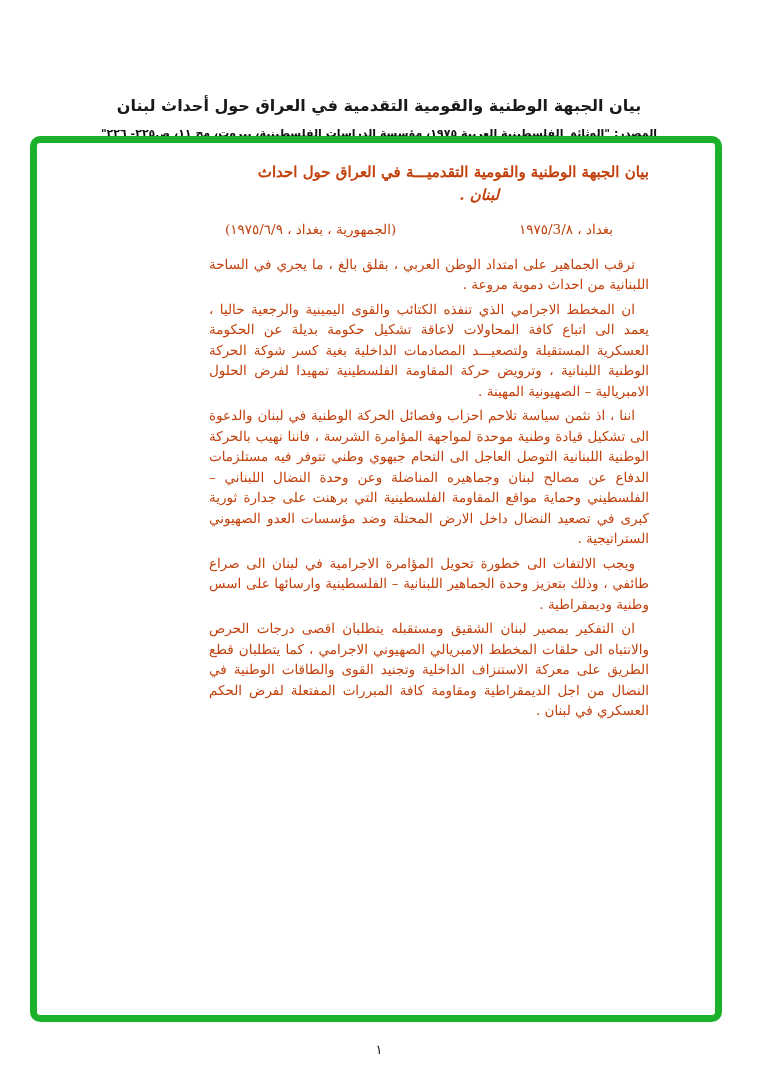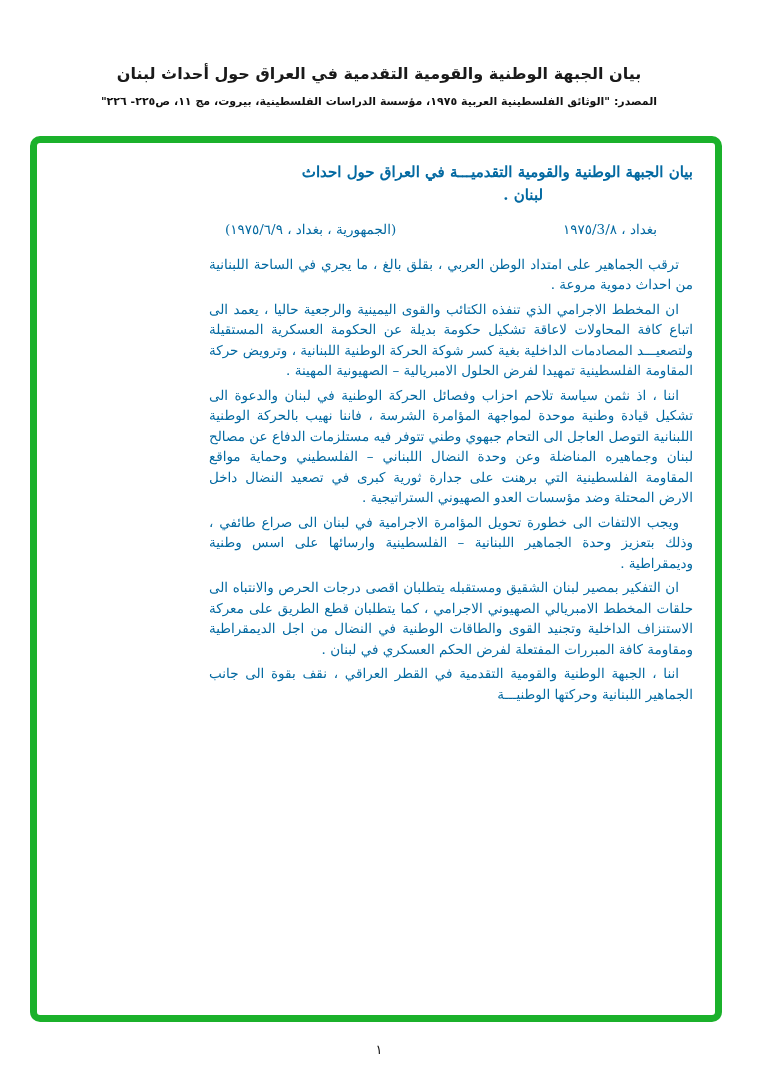--- a/index.html
+++ b/index.html
@@ -13,21 +13,21 @@
     position: relative;
     font-family: "DejaVu Sans", sans-serif;
     color: #1a1a1a;
     overflow: hidden;
   }
   .header-title {
     direction: rtl;
     text-align: center;
     font-weight: bold;
     font-size: 16px;
-    padding-top: 64px;
+    padding-top: 96px;
     letter-spacing: 0;
   }
   .source-line {
     direction: rtl;
     text-align: center;
     font-weight: bold;
     font-size: 11px;
     margin-top: 12px;
     color: #111;
   }
@@ -40,37 +40,38 @@
     box-sizing: border-box;
     border: 7px solid #1bb12b;
     border-radius: 10px;
     background: #ffffff;
     overflow: hidden;
   }
   .doc-content {
     direction: rtl;
     box-sizing: border-box;
     height: 100%;
-    padding: 18px 22px 0 160px;
+    padding: 18px 66px 0 160px;
     font-family: "DejaVu Serif", serif;
     font-size: 13.5px;
     line-height: 20.5px;
     text-align: justify;
-    color: #0369a1;
+    color: #c2410c;
   }
   .doc-title {
     font-weight: bold;
     font-size: 15px;
     line-height: 23px;
     text-align: justify;
     margin-bottom: 6px;
   }
   .doc-title .title-line2 {
     display: block;
     padding-right: 150px;
+    font-style: italic;
   }
   .dateline {
     display: flex;
     justify-content: space-between;
     align-items: baseline;
     margin: 12px 0 14px 0;
     padding-right: 36px;
     padding-left: 28px;
     font-size: 13.5px;
     white-space: nowrap;
@@ -105,18 +106,17 @@
     <div class="dateline">
       <span>بغداد ، ١٩٧٥/3/٨</span>
       <span>(الجمهورية ، بغداد ، ١٩٧٥/٦/٩)</span>
     </div>
 
     <p class="doc-paragraph">ترقب الجماهير على امتداد الوطن العربي ، بقلق بالغ ، ما يجري في الساحة اللبنانية من احداث دموية مروعة .</p>
     <p class="doc-paragraph">ان المخطط الاجرامي الذي تنفذه الكتائب والقوى اليمينية والرجعية حاليا ، يعمد الى اتباع كافة المحاولات لاعاقة تشكيل حكومة بديلة عن الحكومة العسكرية المستقيلة ولتصعيـــد المصادمات الداخلية بغية كسر شوكة الحركة الوطنية اللبنانية ، وترويض حركة المقاومة الفلسطينية تمهيدا لفرض الحلول الامبريالية – الصهيونية المهينة .</p>
     <p class="doc-paragraph">اننا ، اذ نثمن سياسة تلاحم احزاب وفصائل الحركة الوطنية في لبنان والدعوة الى تشكيل قيادة وطنية موحدة لمواجهة المؤامرة الشرسة ، فاننا نهيب بالحركة الوطنية اللبنانية التوصل العاجل الى التحام جبهوي وطني تتوفر فيه مستلزمات الدفاع عن مصالح لبنان وجماهيره المناضلة وعن وحدة النضال اللبناني – الفلسطيني وحماية مواقع المقاومة الفلسطينية التي برهنت على جدارة ثورية كبرى في تصعيد النضال داخل الارض المحتلة وضد مؤسسات العدو الصهيوني الستراتيجية .</p>
     <p class="doc-paragraph">ويجب الالتفات الى خطورة تحويل المؤامرة الاجرامية في لبنان الى صراع طائفي ، وذلك بتعزيز وحدة الجماهير اللبنانية – الفلسطينية وارسائها على اسس وطنية وديمقراطية .</p>
     <p class="doc-paragraph">ان التفكير بمصير لبنان الشقيق ومستقبله يتطلبان اقصى درجات الحرص والانتباه الى حلقات المخطط الامبريالي الصهيوني الاجرامي ، كما يتطلبان قطع الطريق على معركة الاستنزاف الداخلية وتجنيد القوى والطاقات الوطنية في النضال من اجل الديمقراطية ومقاومة كافة المبررات المفتعلة لفرض الحكم العسكري في لبنان .</p>
-    <p class="doc-paragraph">اننا ، الجبهة الوطنية والقومية التقدمية في القطر العراقي ، نقف بقوة الى جانب الجماهير اللبنانية وحركتها الوطنيـــة</p>
 
   </div>
 </div>
 
 <div class="page-number">١</div>
 
 </body></html>

